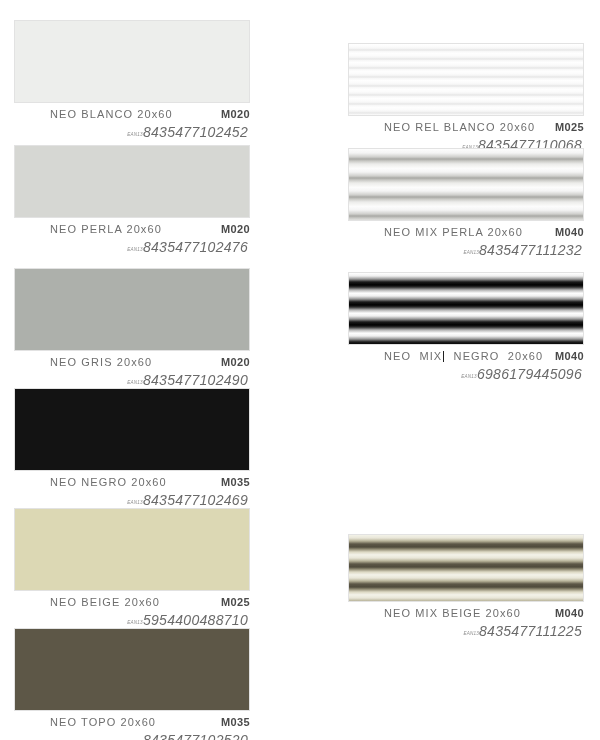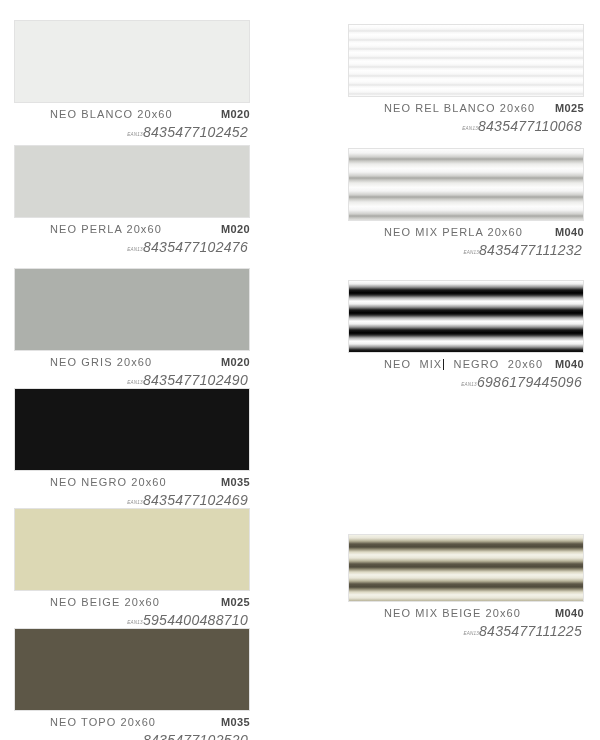--- a/index.html
+++ b/index.html
@@ -135,37 +135,37 @@
       <div class="item" style="top: 628px;">
         <div class="swatch" style="height: 83px; background: rgb(93, 87, 71);"></div>
         <div class="labelrow">
           <span class="pname">NEO  TOPO  20x60</span>
           <span class="pcode">M035</span>
         </div>
         <div class="eanrow"><span class="eannum">8435477102520</span></div>
       </div>
     </div>
   <div class="column col-right">
-      <div class="item" style="top: 24px;">
+      <div class="item" style="top: 43px;">
         <div class="swatch" style="height: 73px; background: repeating-linear-gradient(rgb(255, 255, 255) 0px, rgb(251, 251, 251) 3px, rgb(242, 242, 242) 5px, rgb(227, 227, 227) 6px, rgb(246, 246, 246) 7px, rgb(253, 253, 253) 9px);"></div>
         <div class="labelrow">
           <span class="pname">NEO  REL  BLANCO  20x60</span>
           <span class="pcode">M025</span>
         </div>
         <div class="eanrow"><span class="eanlabel">EAN13</span><span class="eannum">8435477110068</span></div>
       </div>
       <div class="item" style="top: 148px;">
         <div class="swatch" style="height: 73px; background: repeating-linear-gradient(rgb(253, 253, 253) 0px, rgb(244, 244, 244) 4px, rgb(207, 207, 204) 8px, rgb(168, 168, 164) 10px, rgb(201, 201, 197) 12px, rgb(236, 236, 234) 15px, rgb(251, 251, 250) 19px);"></div>
         <div class="labelrow">
           <span class="pname">NEO  MIX  PERLA  20x60</span>
           <span class="pcode">M040</span>
         </div>
         <div class="eanrow"><span class="eanlabel">EAN13</span><span class="eannum">8435477111232</span></div>
       </div>
-      <div class="item" style="top: 280px;">
+      <div class="item" style="top: 272px;">
         <div class="swatch" style="height: 73px; background: repeating-linear-gradient(rgb(255, 255, 255) 0px, rgb(240, 240, 240) 3px, rgb(154, 154, 154) 6px, rgb(27, 27, 27) 9px, rgb(0, 0, 0) 12px, rgb(44, 44, 44) 14px, rgb(181, 181, 181) 17px, rgb(250, 250, 250) 20px);"></div>
         <div class="labelrow">
           <span class="pname"><span class="nm-seg">NEO  MIX</span><span class="caret"></span><span class="nm-seg">  NEGRO  20x60</span></span>
           <span class="pcode">M040</span>
         </div>
         <div class="eanrow"><span class="eanlabel">EAN13</span><span class="eannum">6986179445096</span></div>
       </div>
       <div class="item" style="top: 534px;">
         <div class="swatch" style="height: 68px; background: repeating-linear-gradient(rgb(243, 242, 232) 0px, rgb(232, 230, 216) 3px, rgb(185, 180, 154) 6px, rgb(93, 87, 71) 9px, rgb(79, 74, 60) 12px, rgb(139, 133, 110) 14px, rgb(221, 217, 196) 17px, rgb(245, 244, 236) 20px);"></div>
         <div class="labelrow">

